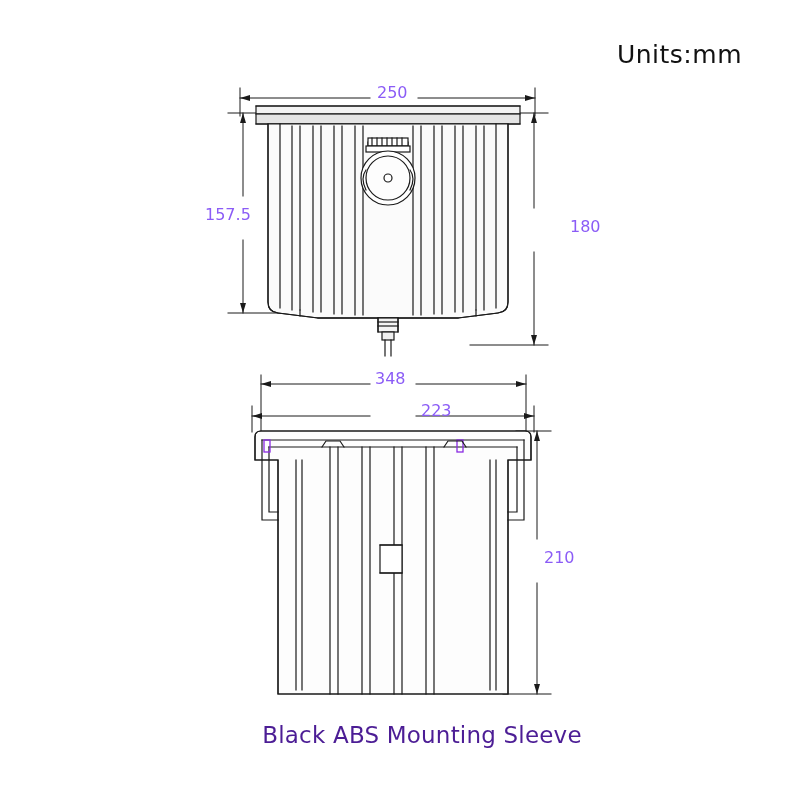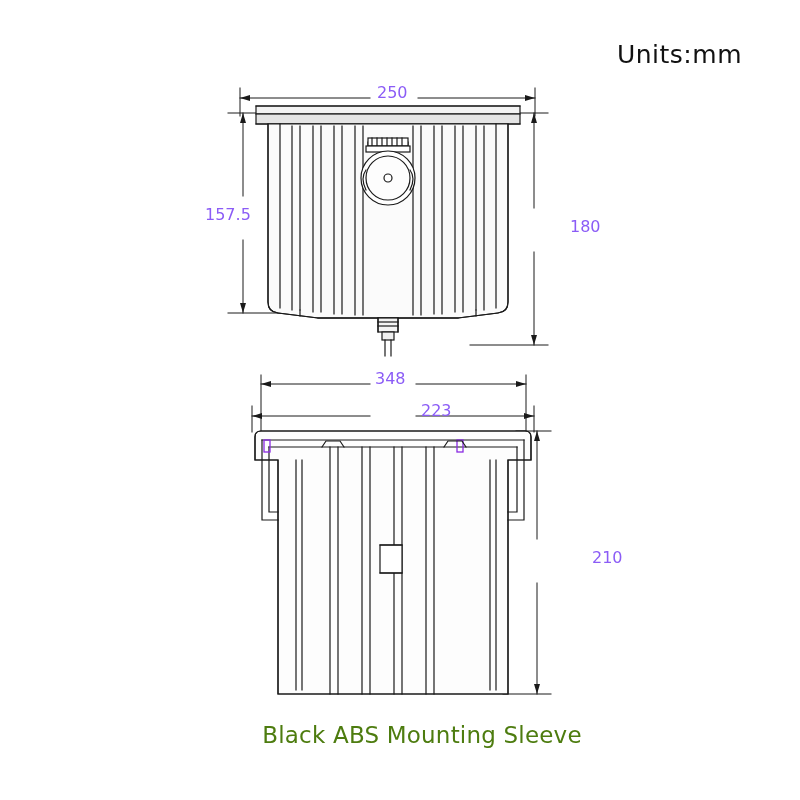--- a/index.html
+++ b/index.html
@@ -30,36 +30,36 @@
     color: #111;
     white-space: nowrap;
   }
   .caption {
     position: absolute;
     left: 0;
     right: 0;
     top: 722px;
     text-align: center;
     font-size: 23px;
-    color: #4d7c0f;
+    color: #4c1d95;
     letter-spacing: 0.2px;
     margin-left: 44px;
   }
   .dim-text {
     position: absolute;
     font-size: 16px;
     color: #8b5cf6;
     white-space: nowrap;
   }
   .dim-250 { left: 377px; top: 83px; }
   .dim-157 { left: 205px; top: 205px; text-align: right; }
   .dim-180 { left: 570px; top: 217px; }
   .dim-216 { left: 375px; top: 369px; }
   .dim-223 { left: 375px; top: 401px; margin-left: 46px; }
-  .dim-210 { left: 544px; top: 548px; margin-left: 48px; }
+  .dim-210 { left: 544px; top: 548px; }
   svg { position: absolute; left: 0; top: 0; }
 </style>
 </head>
 <body>
 
 <div id="stage">
 
   <div class="units-label">Units:mm</div>
 
   <svg width="800" height="800">

